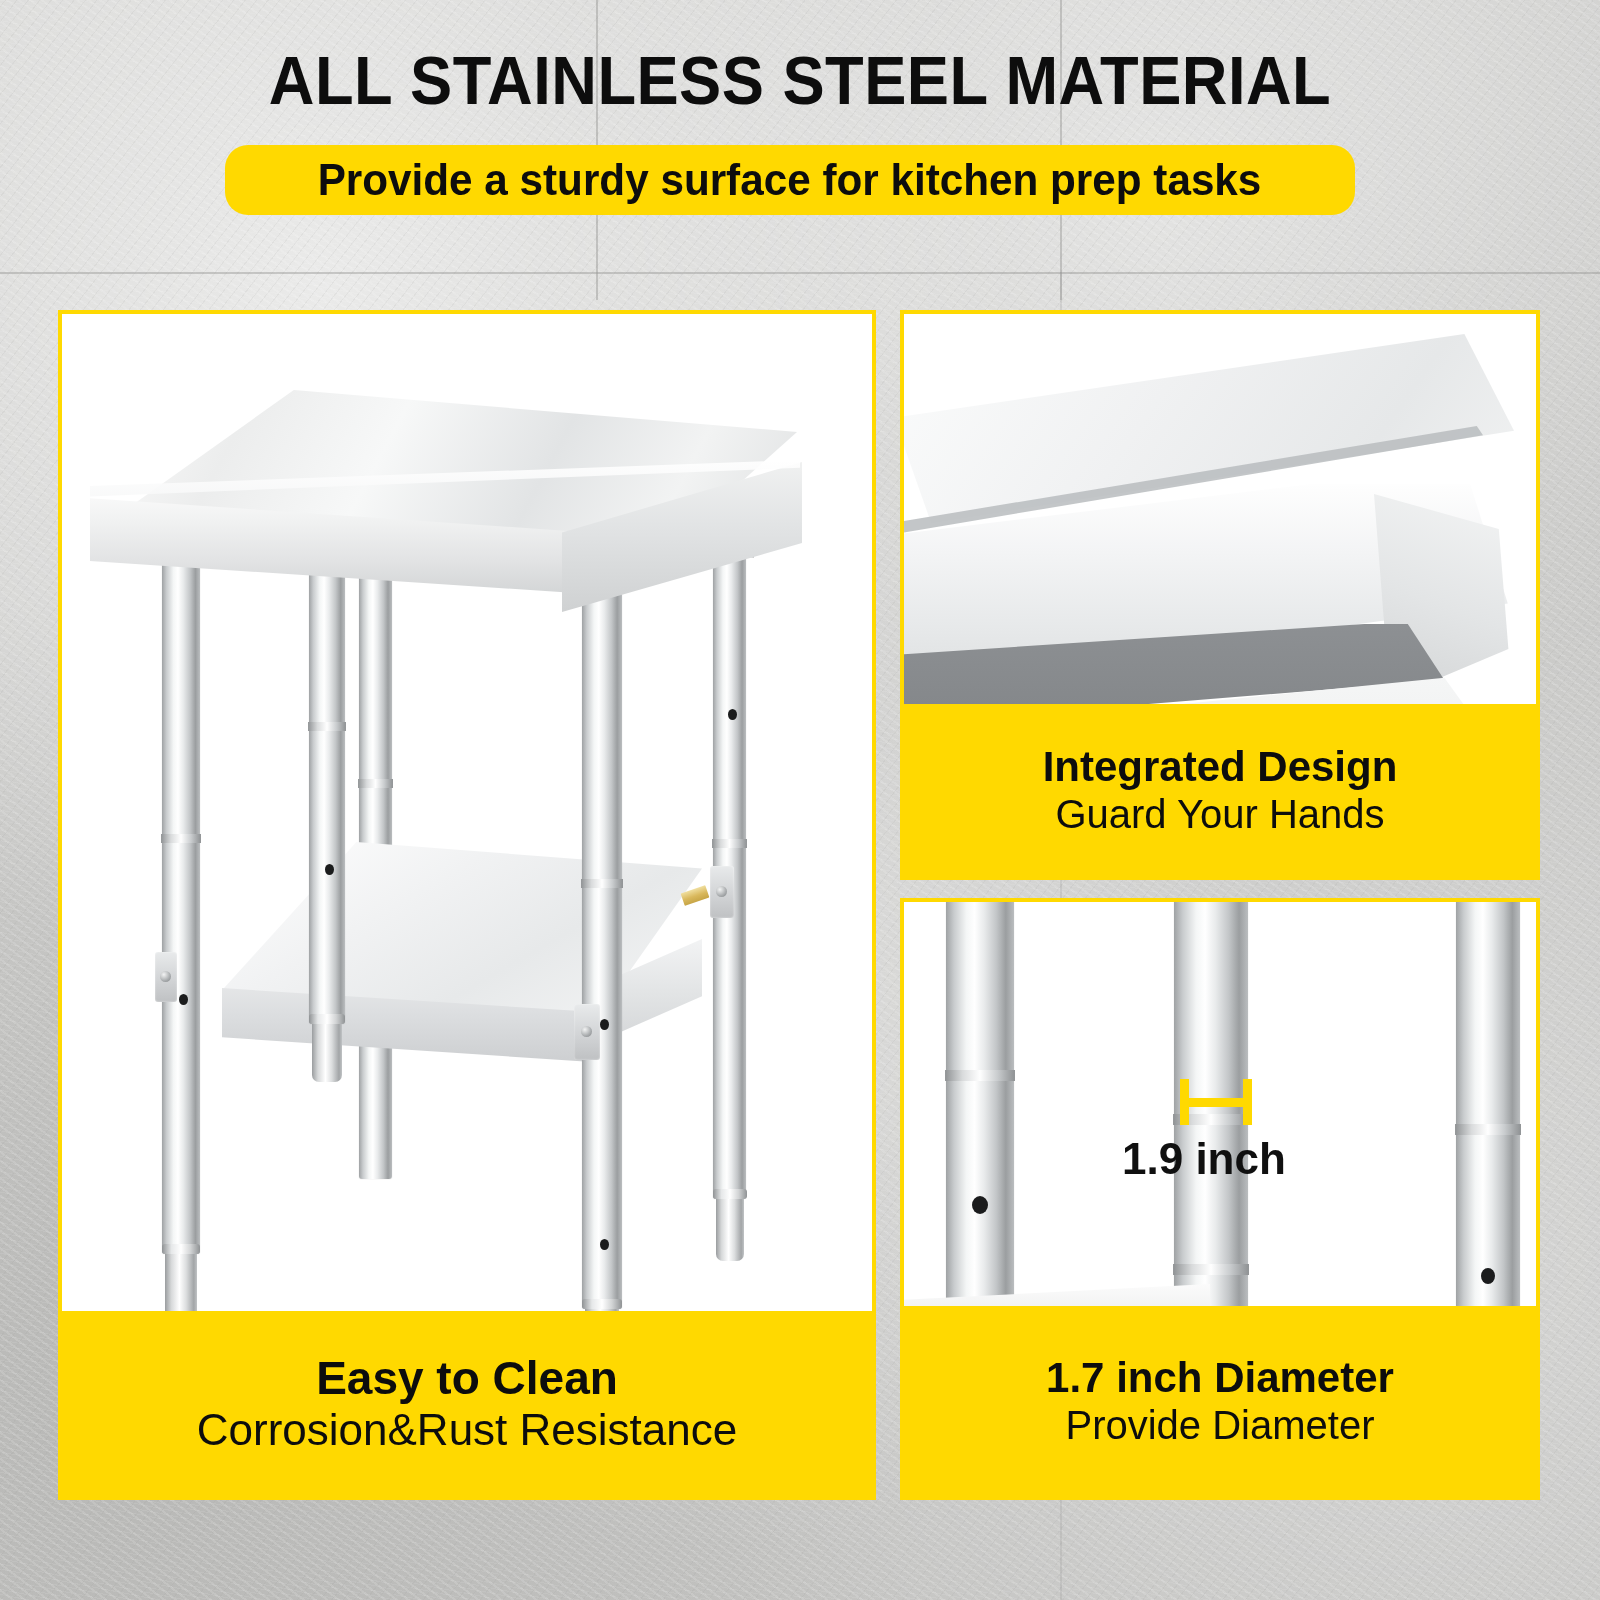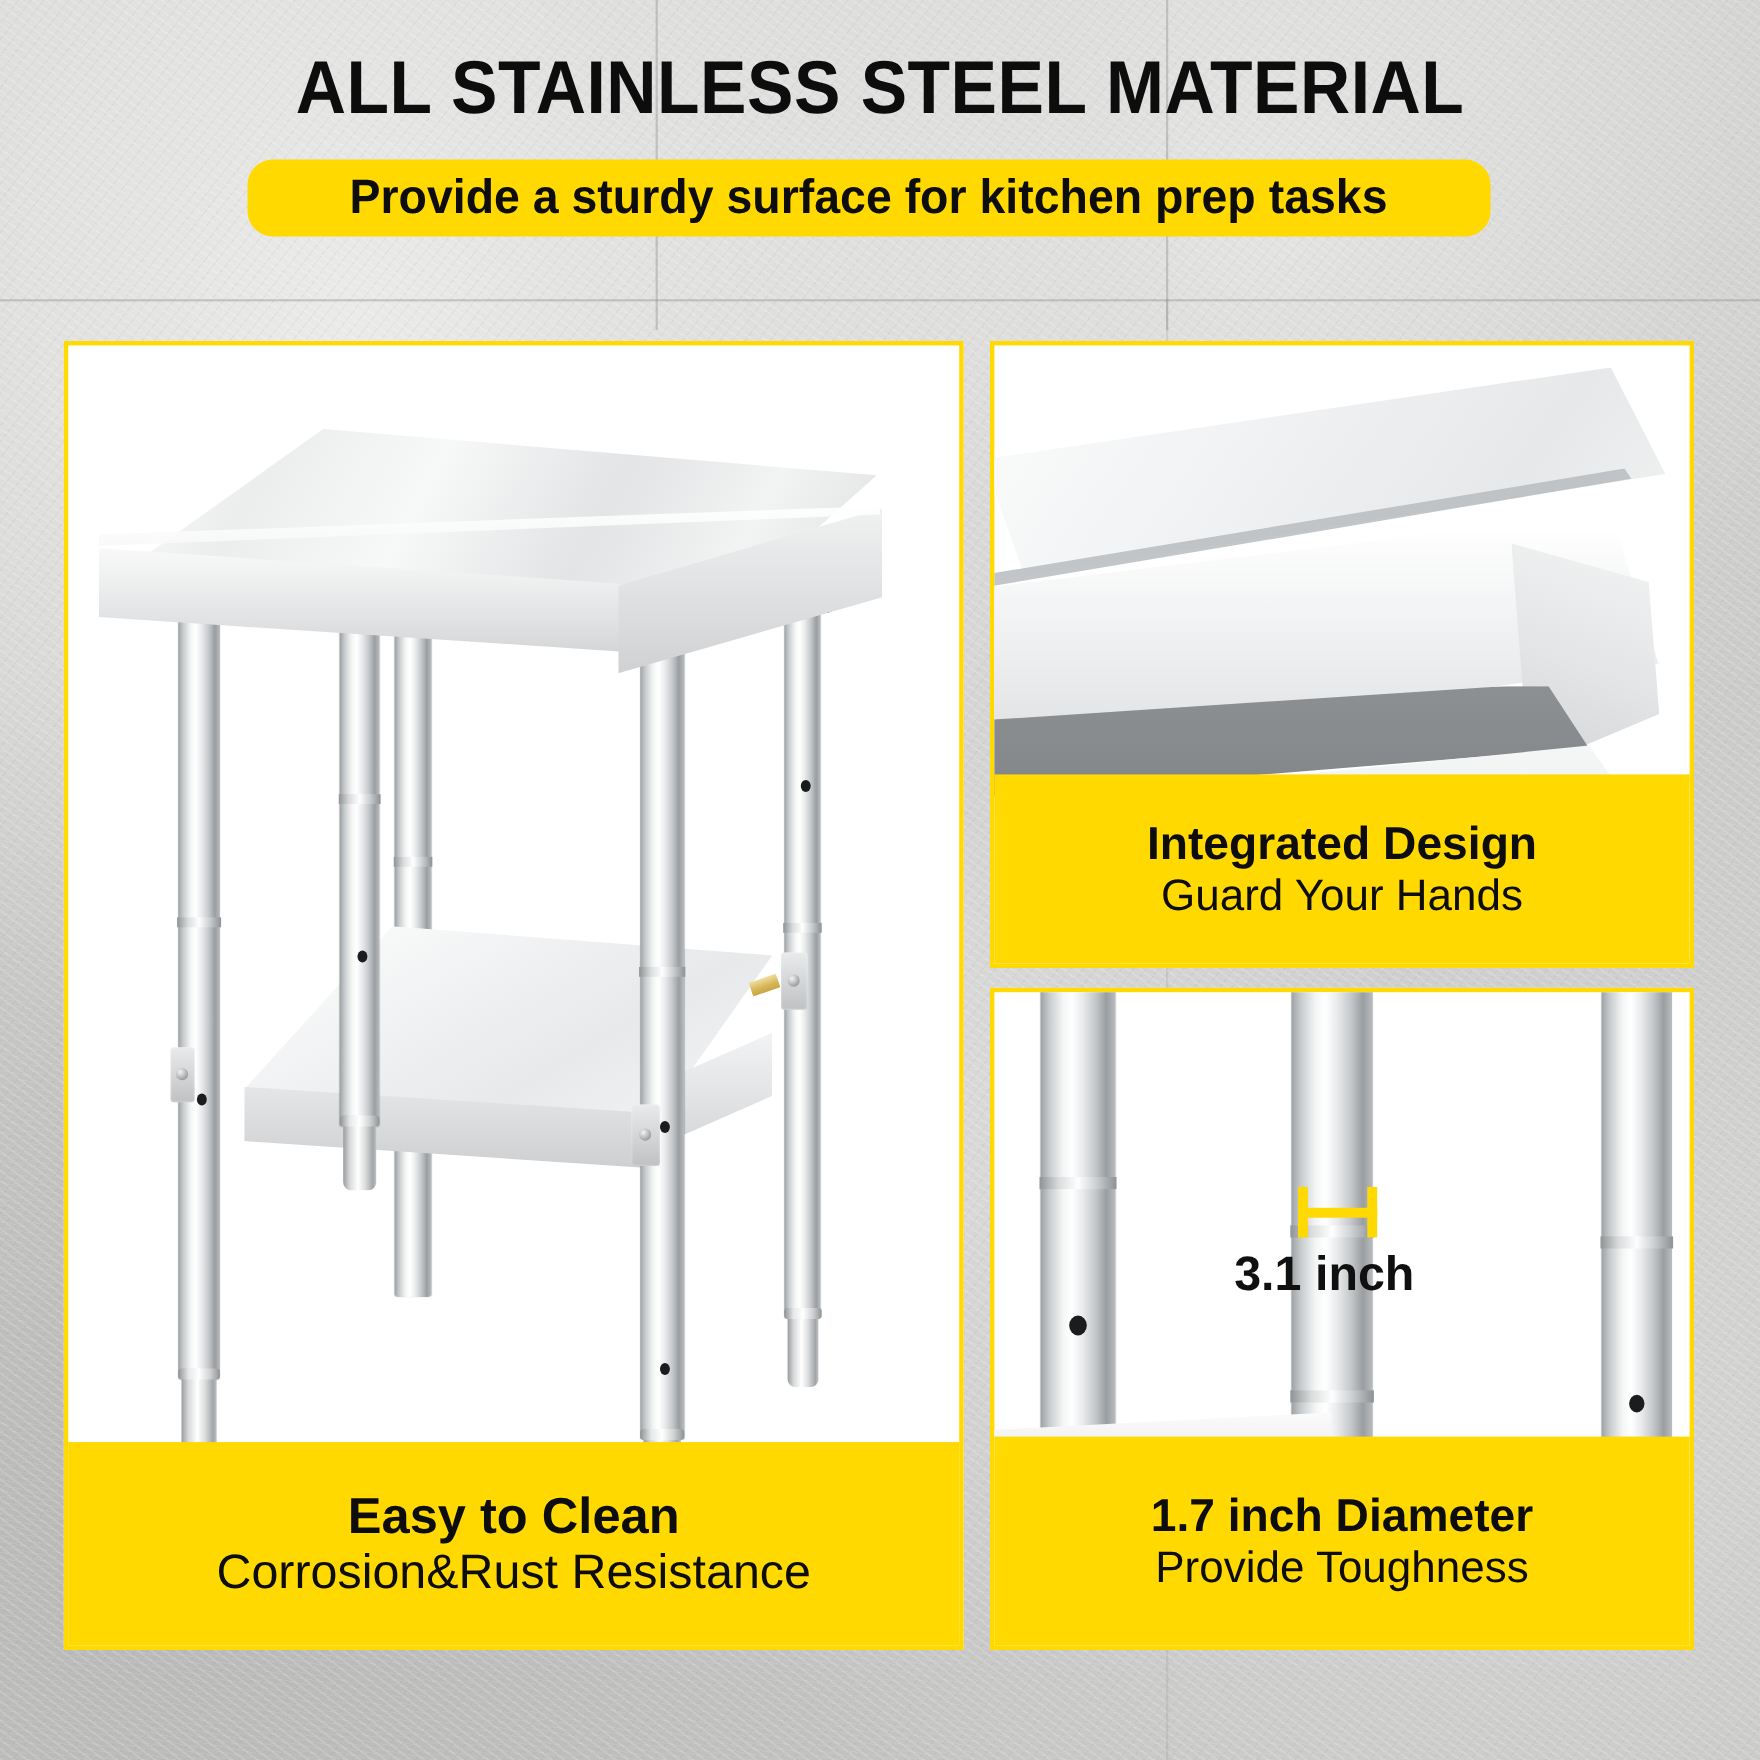--- a/index.html
+++ b/index.html
@@ -290,22 +290,22 @@
         <div class="hole" style="top:372px;width:14px;height:16px;margin-left:-7px;"></div>
       </div>
 
       <div style="position:absolute;left:-4px;top:382px;width:310px;height:40px;
                   background:linear-gradient(180deg,#fbfbfb,#eceded);
                   clip-path:polygon(0% 40%, 100% 0%, 100% 100%, 0% 100%);"></div>
 
       <div class="dim-line" style="left:276px;top:196px;width:72px;height:9px;"></div>
       <div class="dim-line" style="left:276px;top:177px;width:9px;height:46px;"></div>
       <div class="dim-line" style="left:339px;top:177px;width:9px;height:46px;"></div>
-      <div class="dim-text" style="left:218px;top:232px;font-size:44px;">3.1 inch</div>
+      <div class="dim-text" style="left:218px;top:232px;font-size:44px;">1.9 inch</div>
     </div>
 
     <div class="caption" id="cap-legs">
       <div class="c1">1.7 inch Diameter</div>
-      <div class="c2">Provide Toughness</div>
+      <div class="c2">Provide Diameter</div>
     </div>
   </div>
 
 </div>
 
 </body></html>

